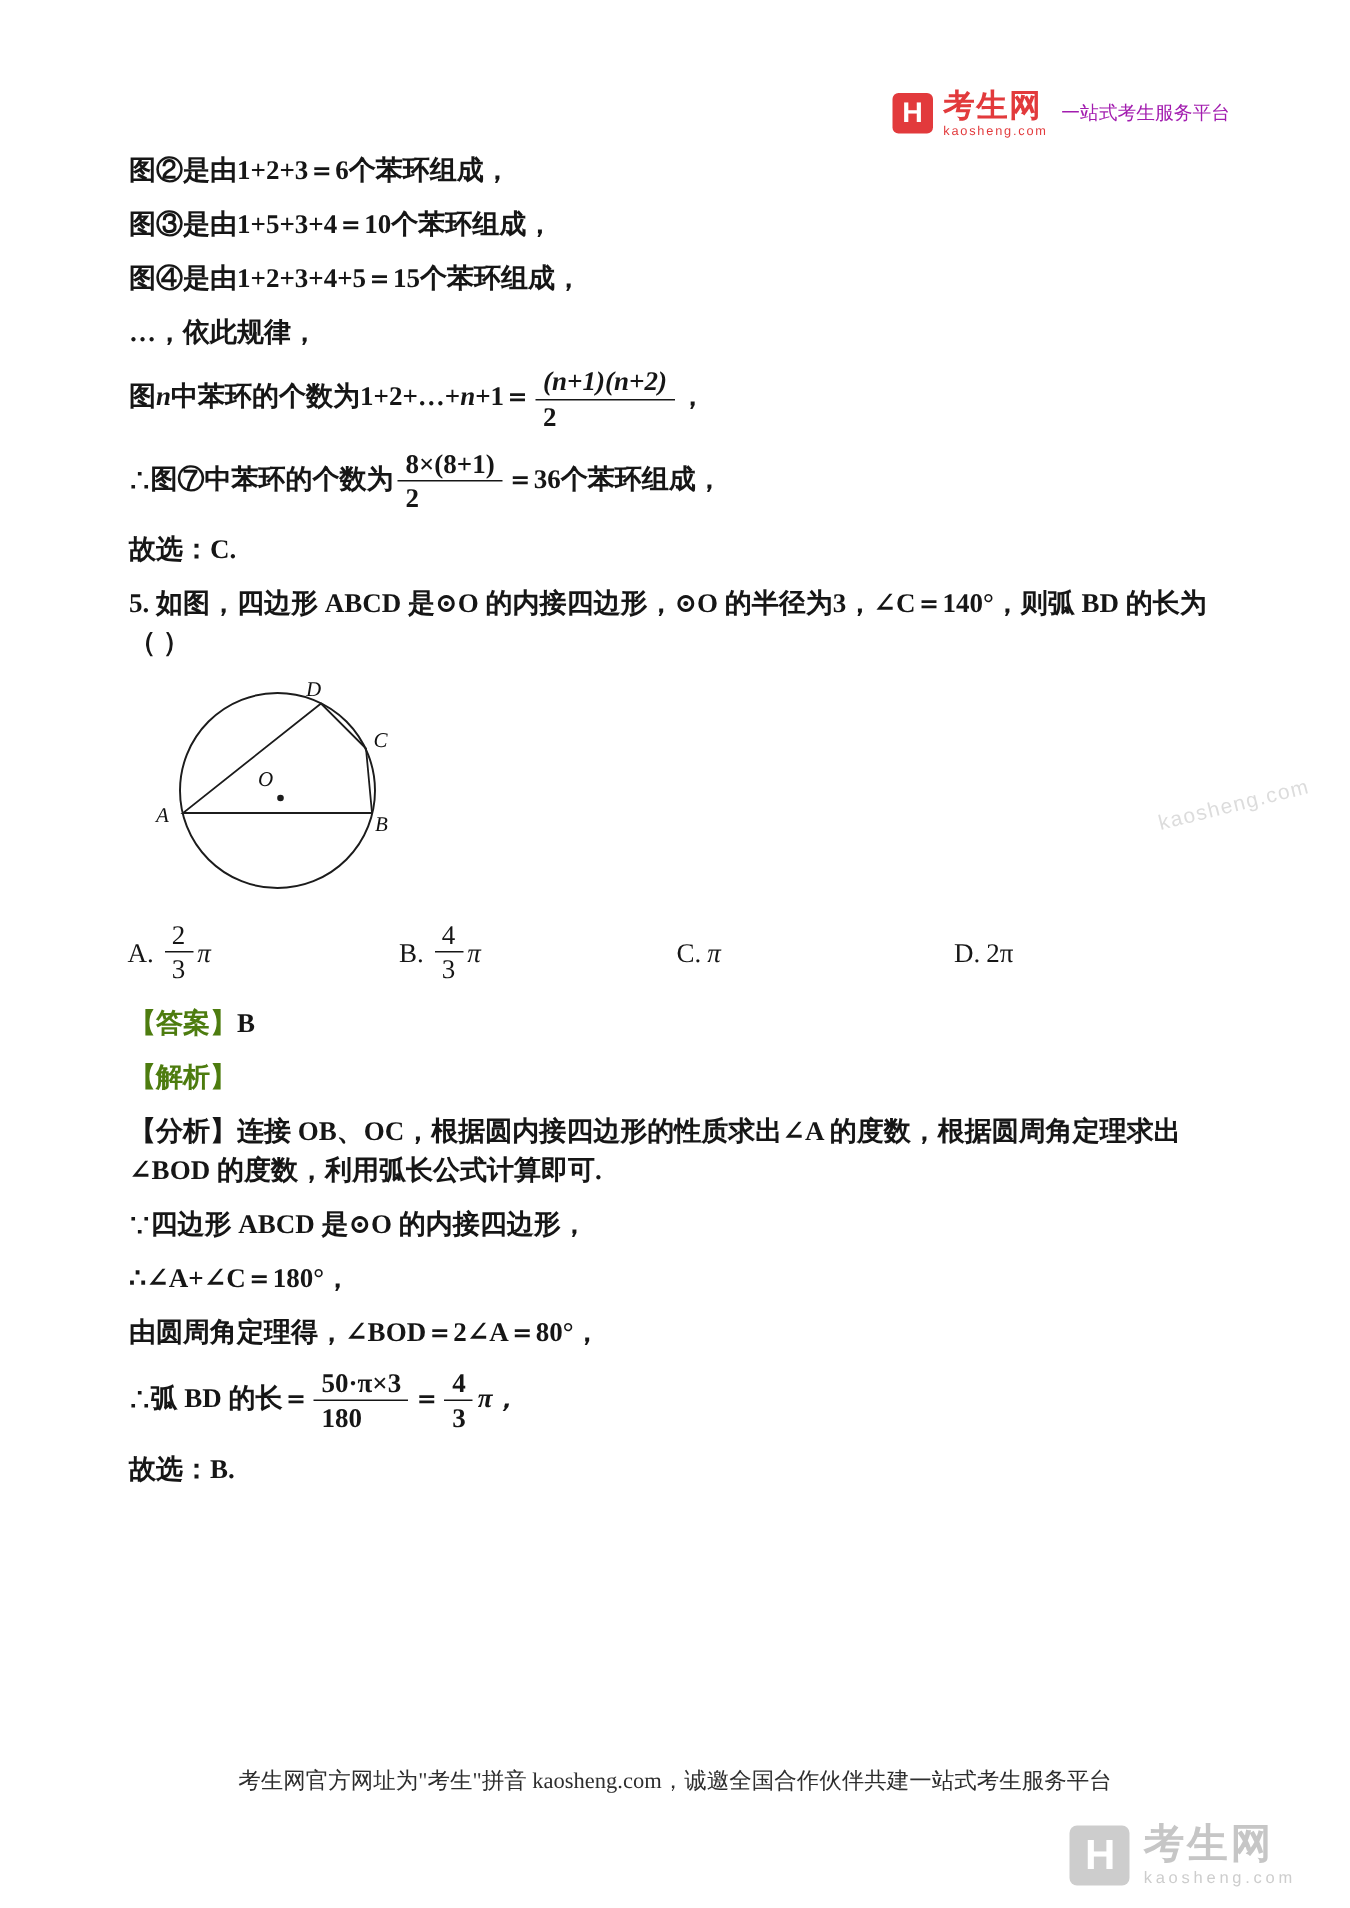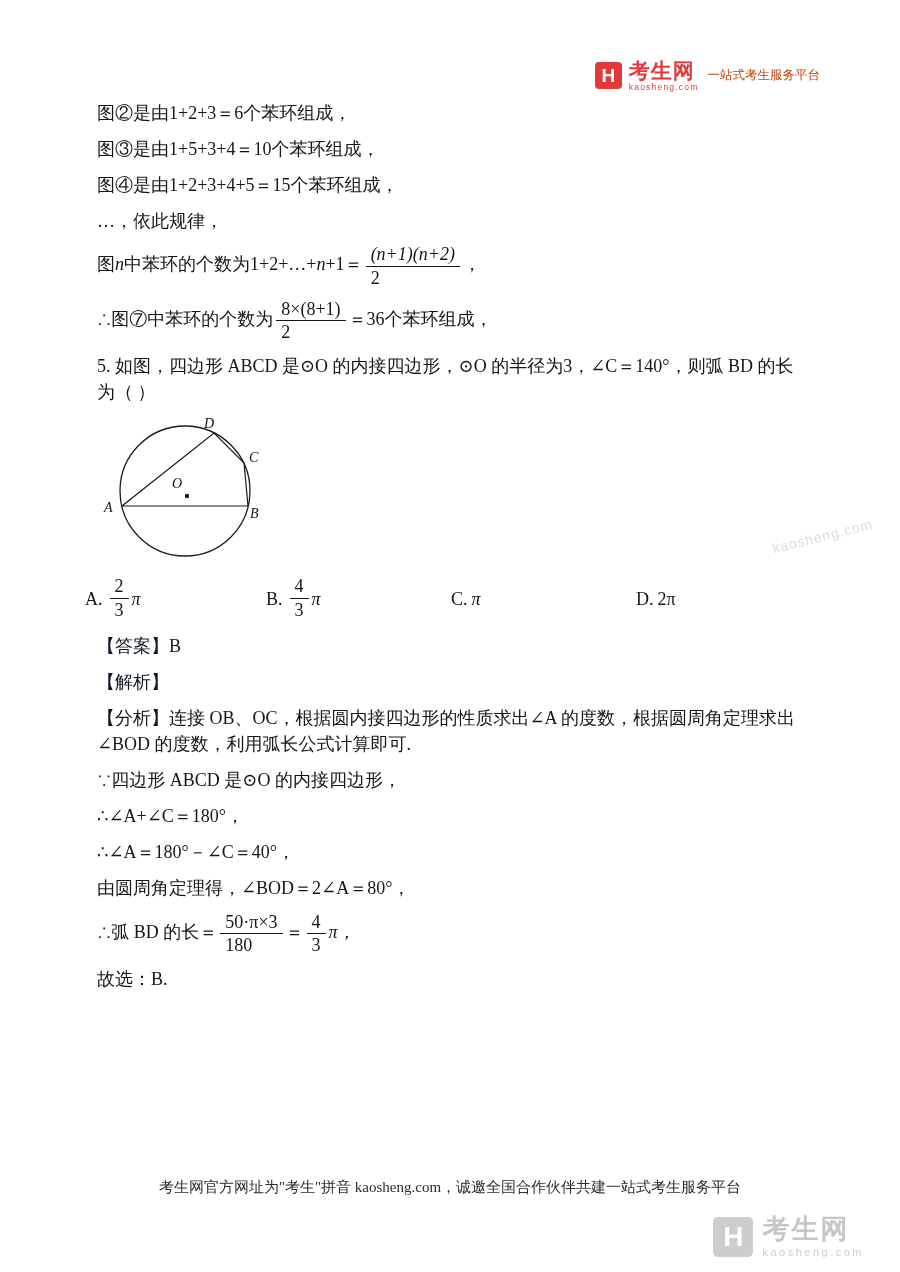--- a/index.html
+++ b/index.html
@@ -5,30 +5,30 @@
   html,body{margin:0;padding:0;}
   body{background:#ffffff;font-family:"Liberation Serif","DejaVu Serif",serif;color:#161616;}
   .page{position:relative;width:900px;height:1272px;background:#fff;overflow:hidden;}
 
   
   .header-logo{position:absolute;top:60px;right:80px;display:flex;align-items:center;gap:7px;font-family:"Liberation Sans","DejaVu Sans",sans-serif;}
   .logo-icon{width:27px;height:27px;background:#e23a3c;border-radius:4px;color:#fff;font-weight:700;font-size:19px;display:flex;align-items:center;justify-content:center;}
   .logo-col{display:flex;flex-direction:column;line-height:1;}
   .logo-brand{color:#e23a3c;font-size:21px;font-weight:700;letter-spacing:1px;}
   .logo-domain{color:#e23a3c;font-size:8.5px;letter-spacing:1.2px;margin-top:2px;}
-  .logo-tagline{color:#c2410c;font-size:12.5px;margin-left:2px;align-self:center;}
+  .logo-tagline{color:#a21caf;font-size:12.5px;margin-left:2px;align-self:center;}
 
   
   .content{position:absolute;left:85px;top:100px;width:738px;font-size:18px;line-height:1.45;}
-  .content p{margin:0 12px 10px;}
+  .content p{margin:0 1px 10px;font-weight:bold;}
   .frac{display:inline-block;vertical-align:middle;text-align:left;line-height:1.15;margin:0 3px;}
   .frac .num{display:block;border-bottom:1.3px solid #161616;padding:0 5px 1px;}
   .frac .den{display:block;padding:1px 5px 0;}
   .it{font-style:italic;}
-  .blue{color:#0f172a;}
+  .blue{color:#4d7c0f;}
   .formula-p{margin:4px 0 14px;}
 
   
   .figure-wrap{margin:2px 0 4px;}
   svg text{font-family:"Liberation Serif","DejaVu Serif",serif;font-size:14px;font-style:italic;fill:#111;}
 
   
   .options{display:flex;align-items:center;margin:4px 0 12px;}
   .option{display:flex;align-items:center;}
   .option-a{width:181px;}
@@ -69,20 +69,21 @@
     <p>…，依此规律，</p>
 
     <p class="formula-p">
       <span>图</span><span class="it">n</span><span>中苯环的个数为1+2+…+</span><span class="it">n</span><span>+1＝</span><span class="frac"><span class="num it">(n+1)(n+2)</span><span class="den">2</span></span><span>，</span>
     </p>
 
     <p class="formula-p">
       <span>∴图⑦中苯环的个数为</span><span class="frac"><span class="num">8×(8+1)</span><span class="den">2</span></span><span>＝36个苯环组成，</span>
     </p>
 
+    <p>故选：C.</p>
 
     <p>5. 如图，四边形 ABCD 是⊙O 的内接四边形，⊙O 的半径为3，∠C＝140°，则弧 BD 的长为（      ）</p>
 
     <div class="figure-wrap">
       <svg width="215" height="150" viewBox="0 0 215 150">
         <circle cx="100" cy="76" r="65" fill="none" stroke="#1c1c1c" stroke-width="1.3"></circle>
         <polygon points="37,91 163,91 159,48 129,18" fill="none" stroke="#1c1c1c" stroke-width="1.2"></polygon>
         <circle cx="102" cy="81" r="2.2" fill="#1c1c1c"></circle>
         <text x="87" y="73">O</text>
         <text x="19" y="97">A</text>
@@ -120,21 +121,20 @@
     </div>
 
     <p><span class="blue">【答案】</span><span>B</span></p>
 
     <p class="blue">【解析】</p>
 
     <p>【分析】连接 OB、OC，根据圆内接四边形的性质求出∠A 的度数，根据圆周角定理求出∠BOD 的度数，利用弧长公式计算即可.</p>
 
     <p>∵四边形 ABCD 是⊙O 的内接四边形，</p>
     <p>∴∠A+∠C＝180°，</p>
-    <p>∴∠A＝180°－∠C＝40°，</p>
     <p>由圆周角定理得，∠BOD＝2∠A＝80°，</p>
 
     <p class="formula-p">
       <span>∴弧 BD 的长＝</span><span class="frac"><span class="num">50·π×3</span><span class="den">180</span></span><span>＝</span><span class="frac"><span class="num">4</span><span class="den">3</span></span><span class="it">π，</span>
     </p>
 
     <p>故选：B.</p>
 
   </div>
 

